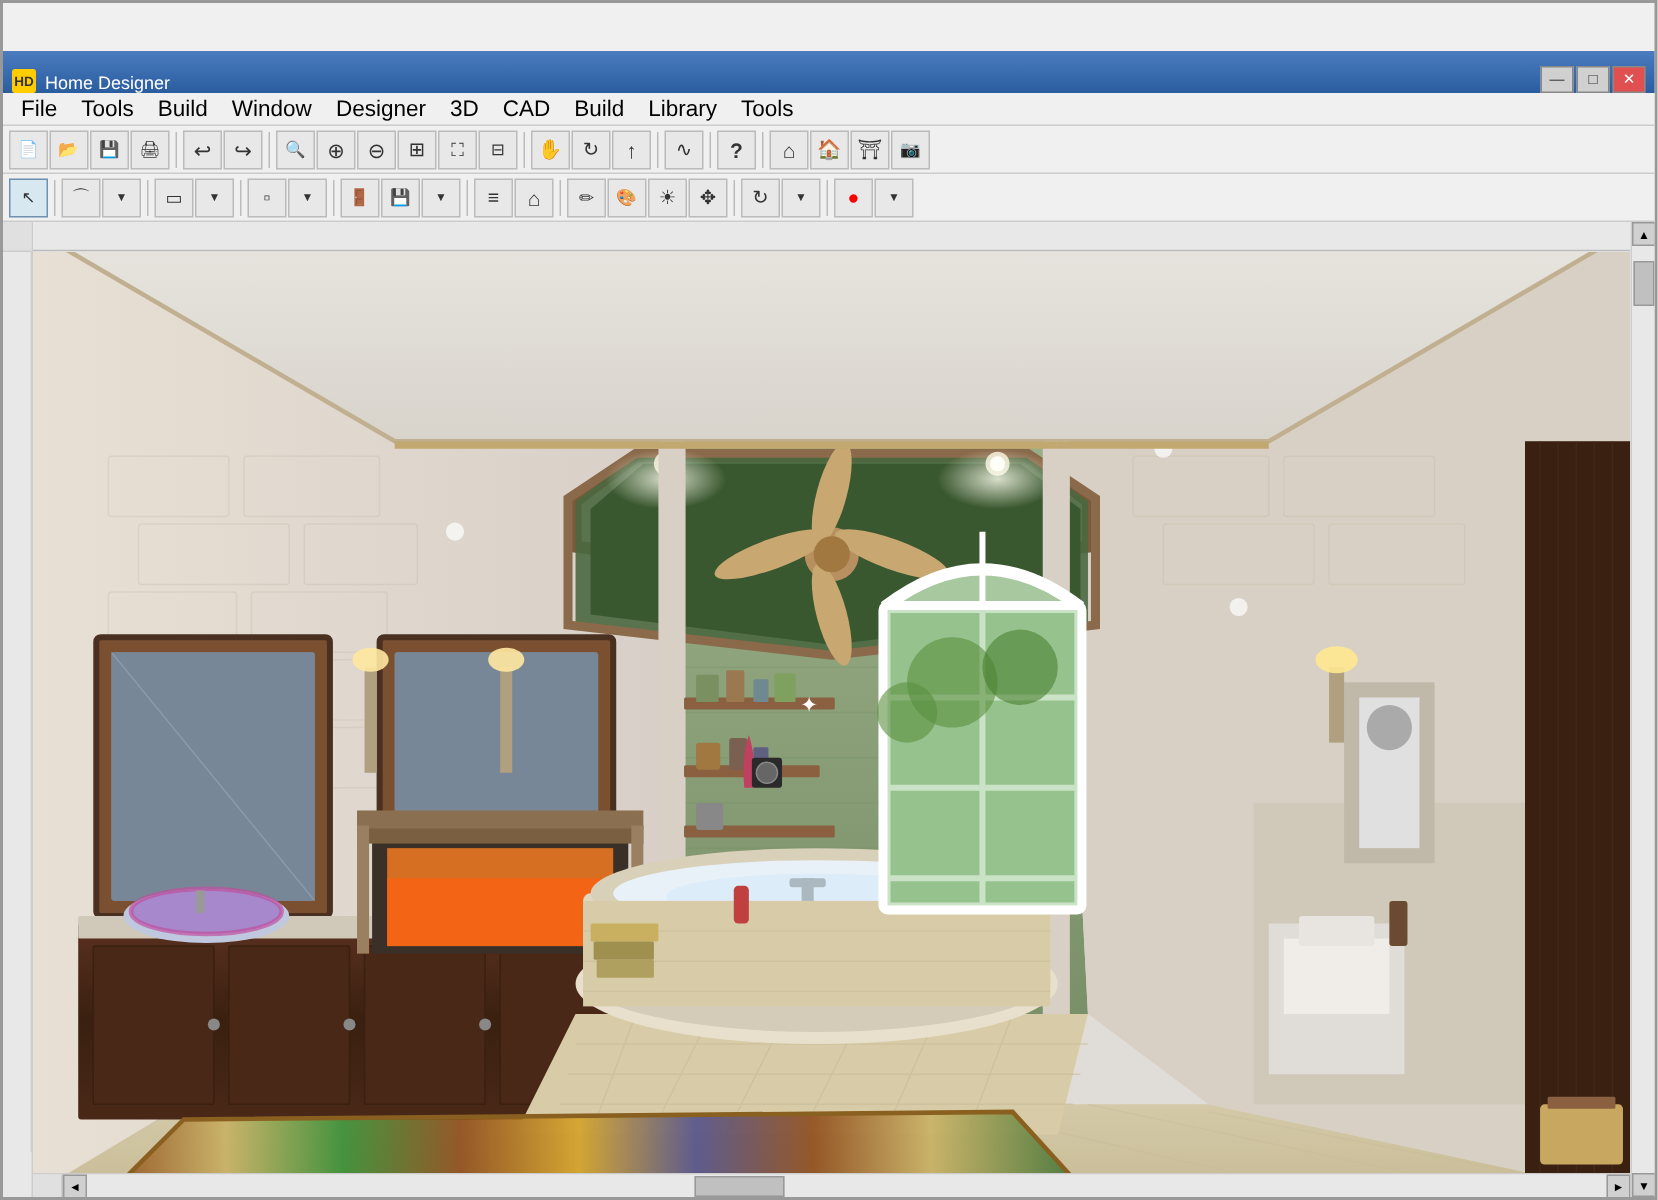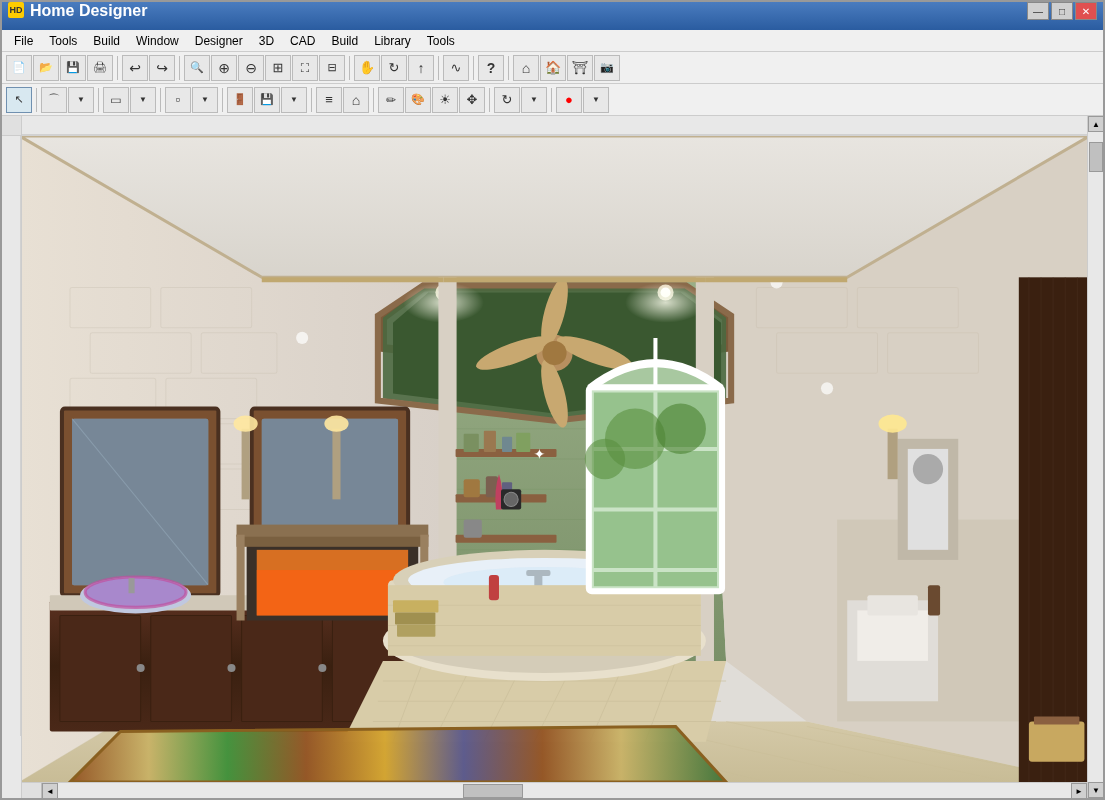--- a/index.html
+++ b/index.html
@@ -22,41 +22,42 @@
       background: #f0f0f0;
       border: 2px solid #999;
     }
 
     
     #title-bar {
       background: linear-gradient(to bottom, #4a7cbf, #2a5ca0);
       color: white;
       height: 28px;
       display: flex;
-      align-items: flex-start;
+      align-items: flex-end;
       padding: 0 6px;
       flex-shrink: 0;
+      margin-top: 32px;
     }
     #title-bar-icon {
       width: 16px;
       height: 16px;
       margin-right: 6px;
       background: #ffcc00;
       border-radius: 2px;
       display: flex;
       align-items: center;
       justify-content: center;
       font-size: 9px;
       color: #333;
       font-weight: bold;
     }
     #title-text {
       flex: 1;
-      font-size: 16px;
-      font-weight: bold;
+      font-size: 12px;
+      font-weight: normal;
     }
     #window-controls {
       display: flex;
       gap: 2px;
     }
     .win-btn {
       width: 22px;
       height: 18px;
       background: #d0d0d0;
       border: 1px solid #888;
@@ -77,21 +78,21 @@
       background: #f0f0f0;
       height: 22px;
       display: flex;
       align-items: center;
       padding: 0 4px;
       border-bottom: 1px solid #ccc;
       flex-shrink: 0;
     }
     .menu-item {
       padding: 2px 8px;
-      font-size: 12px;
+      font-size: 15px;
       cursor: pointer;
       color: #000;
     }
 
     
     #toolbar1 {
       background: #f0f0f0;
       height: 32px;
       display: flex;
       align-items: center;

